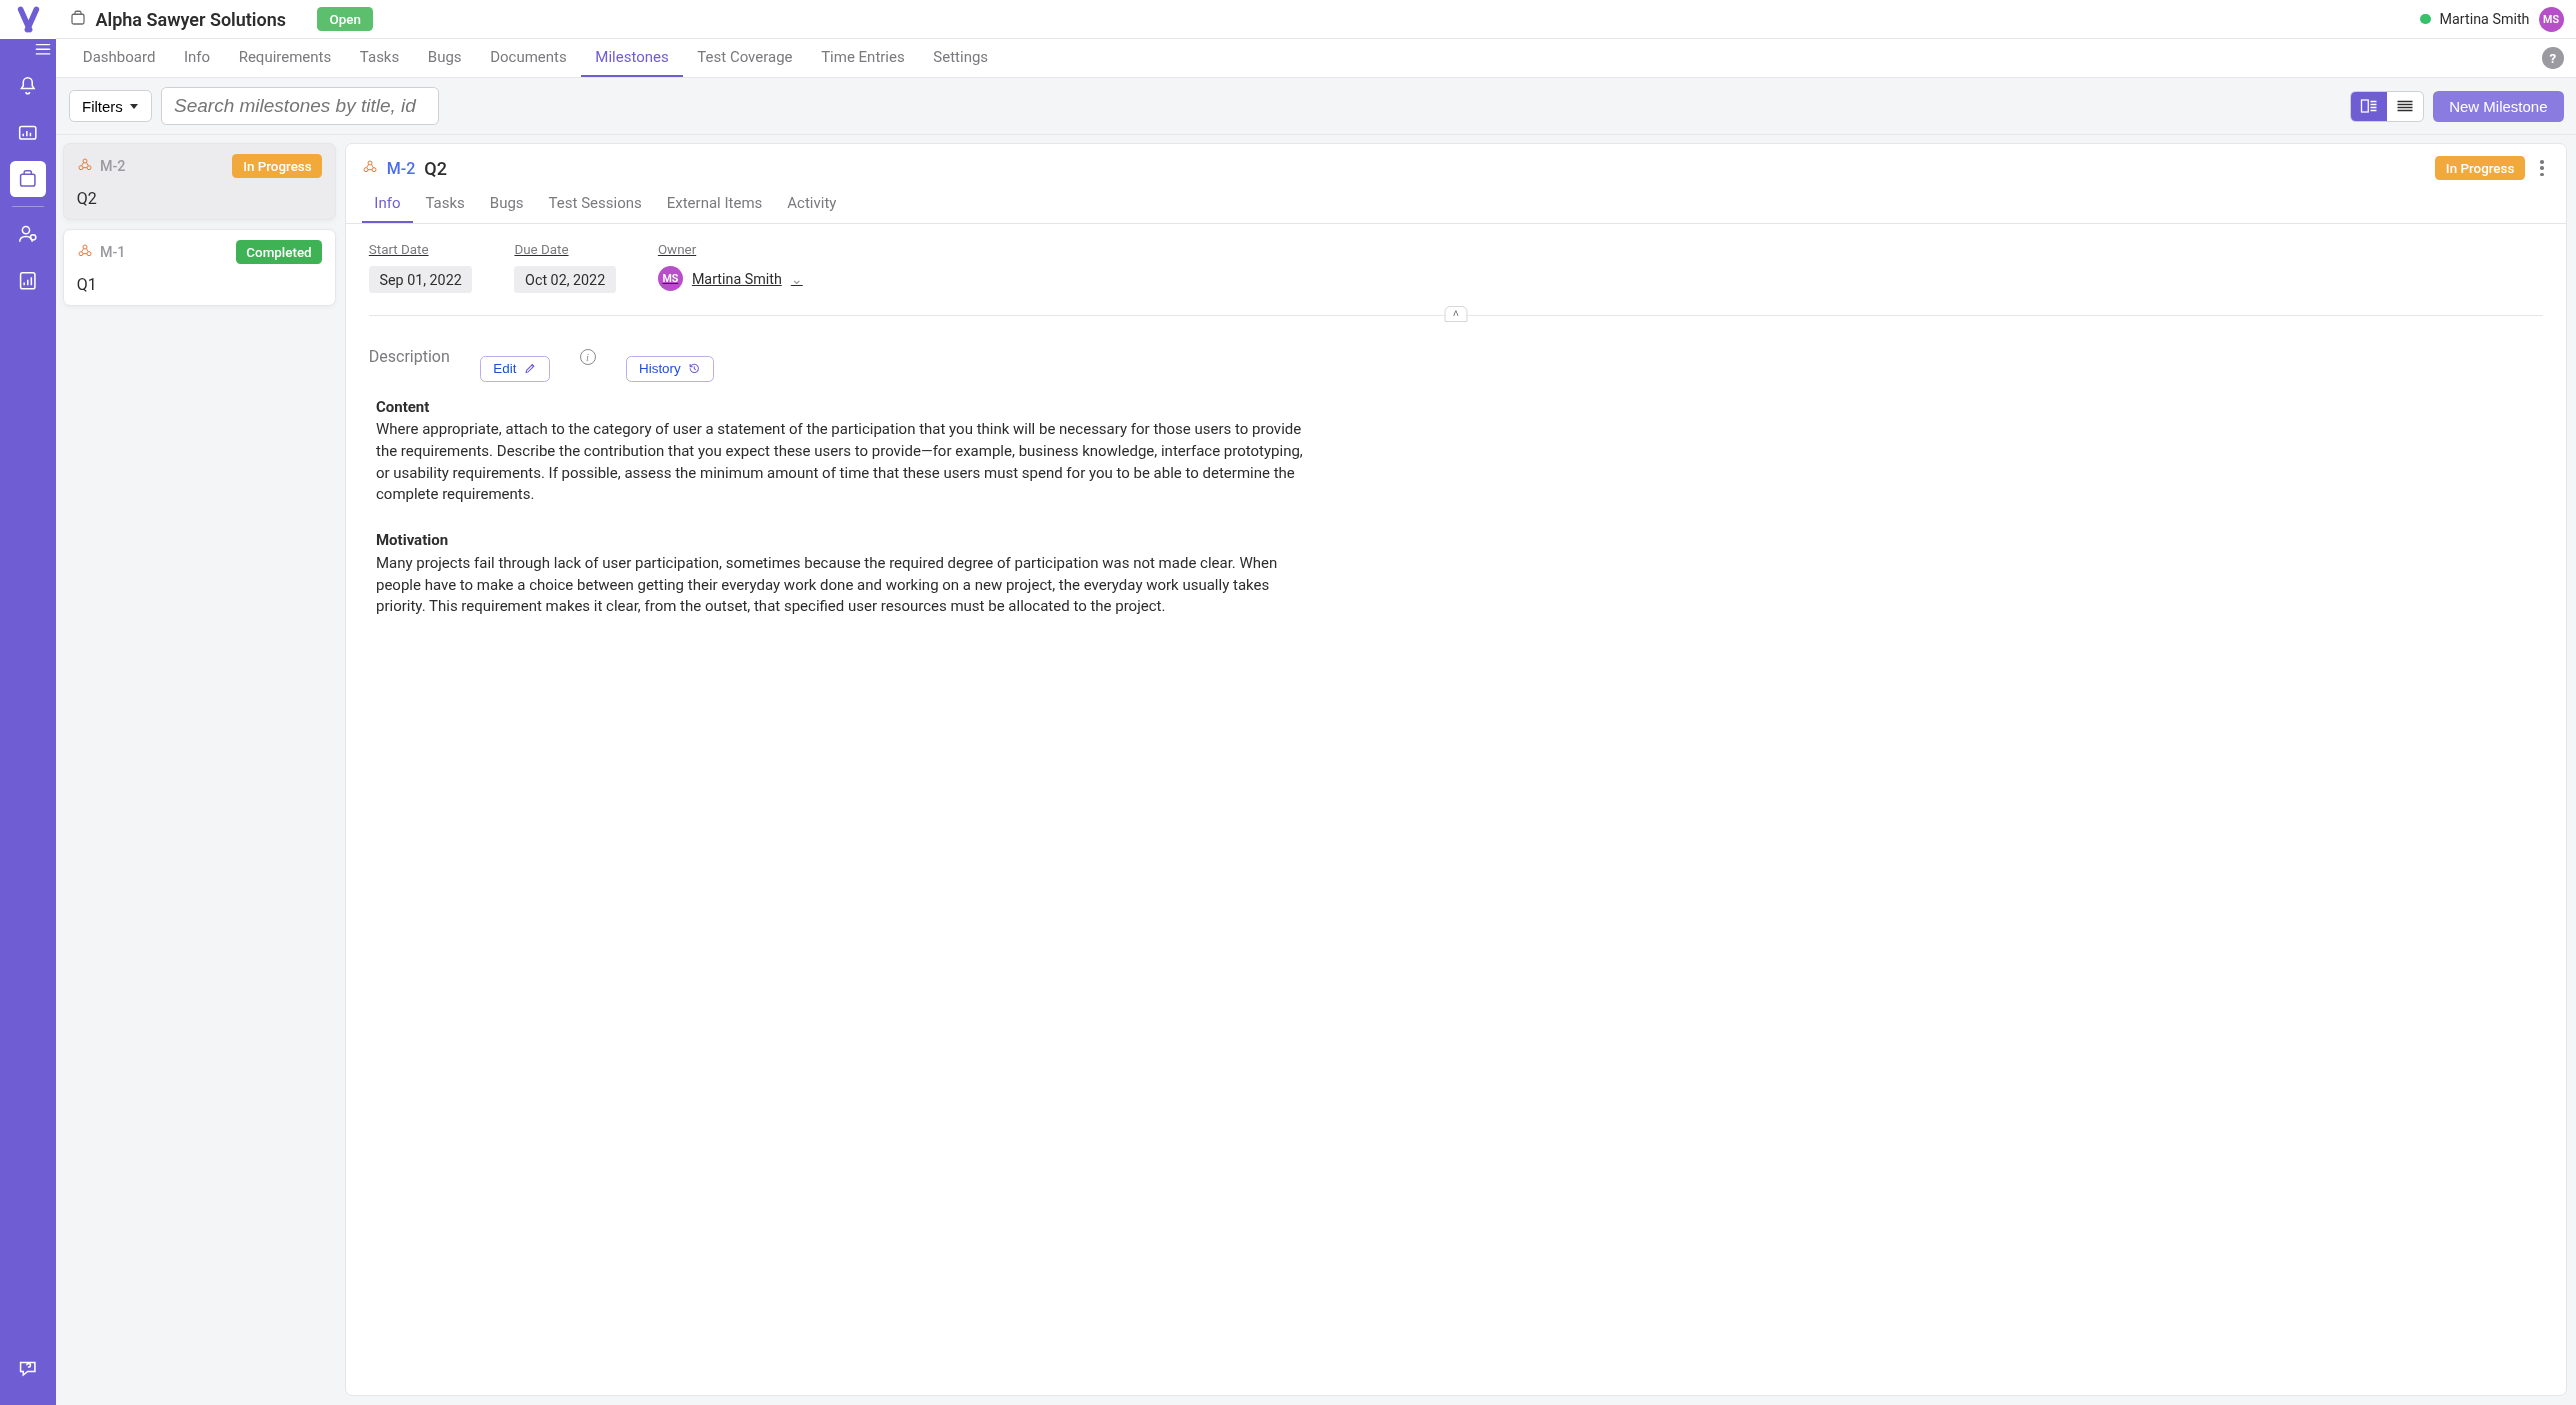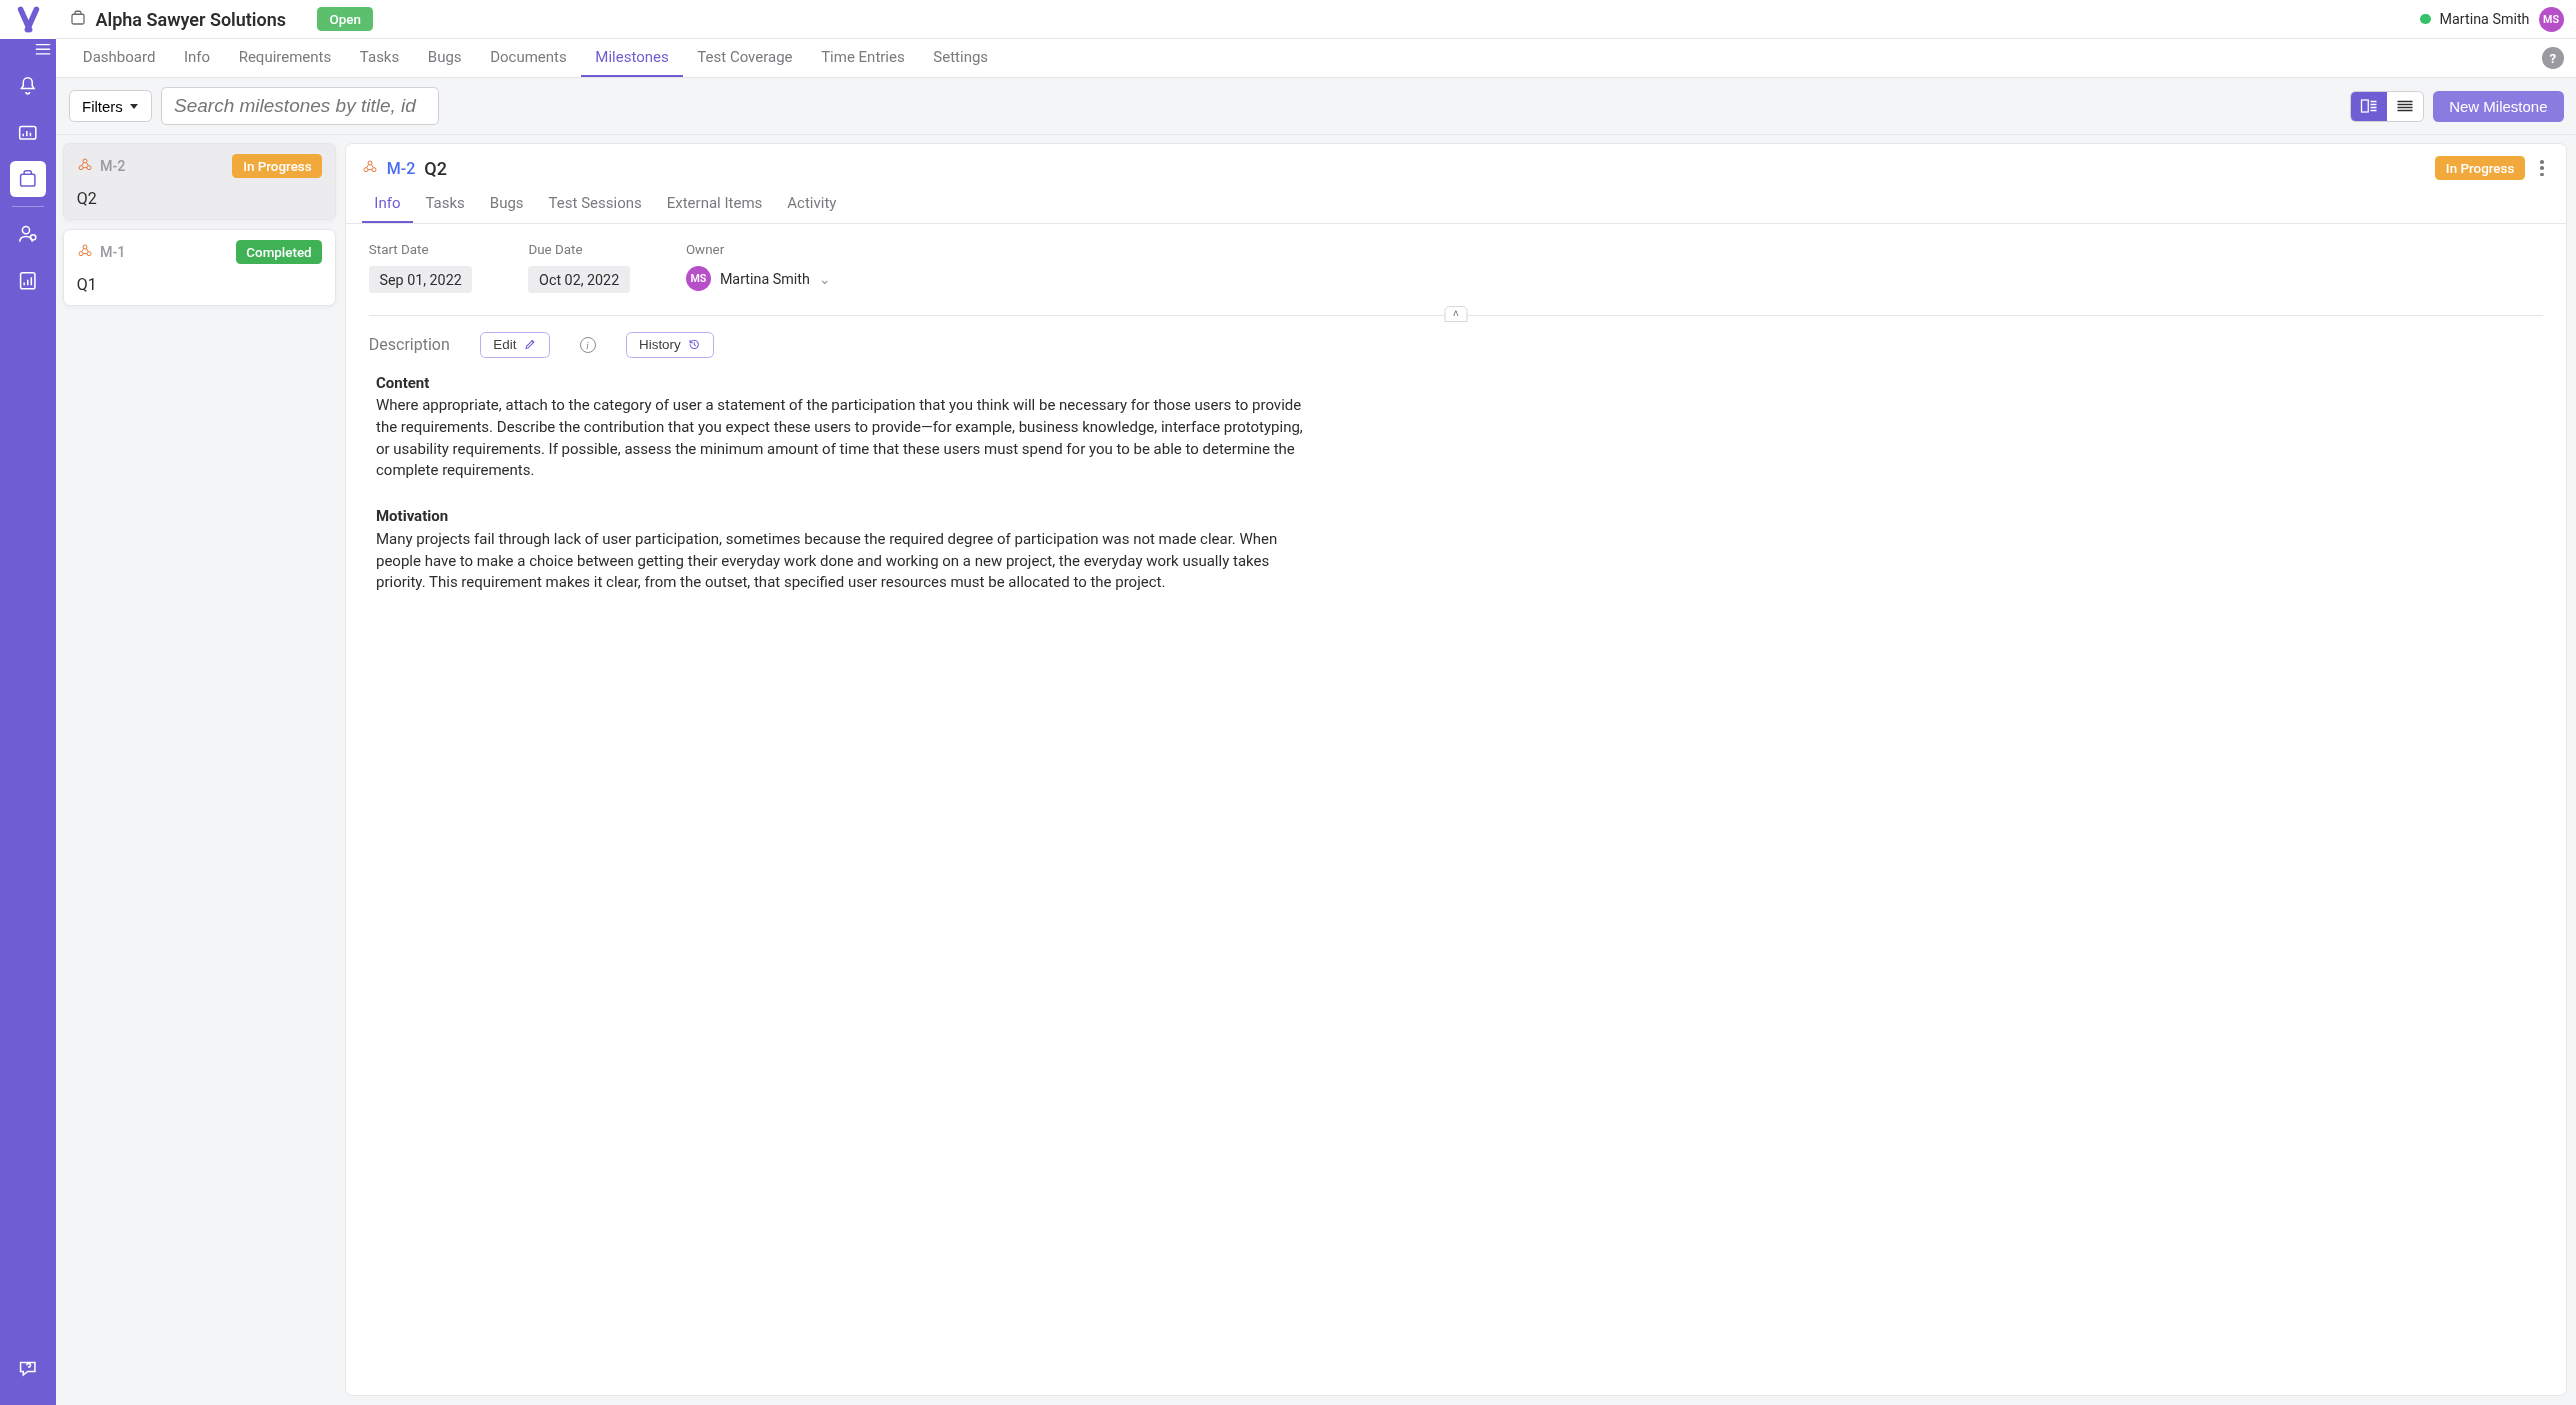--- a/index.html
+++ b/index.html
@@ -72,32 +72,32 @@
 .detail-header .dtitle { font-size:18px; font-weight:500; }
 .detail-header .right { margin-left:auto; display:flex; align-items:center; gap:9px; }
 .kebab { width:16px; display:flex; flex-direction:column; gap:2.7px; align-items:center; cursor:pointer; }
 .kebab span { width:3.6px; height:3.6px; background:#7a7a7f; border-radius:50%; }
 
 .detail-tabs { display:flex; gap:0; padding:7.2px 16px 0; border-bottom:0.9px solid #e6e6e9; }
 .detail-tabs .dtab { padding:7.2px 12.5px 9px; font-size:15px; color:#7a7a7f; border-bottom:2.7px solid transparent; cursor:pointer; }
 .detail-tabs .dtab.active { color:#6f5ed3; border-bottom-color:#6f5ed3; }
 
 .detail-body { padding: 18px 23px; overflow:auto; flex:1; }
-.meta-row { display:flex; gap:56px; align-items:flex-start; }
+.meta-row { display:flex; gap:42px; align-items:flex-start;text-decoration:underline; }
 .meta-col .label { font-size:13.4px; color:#7a7a7f; margin-bottom:9px; }
 .date-chip { background:#ededf0; padding:5.4px 10.7px; border-radius:3.6px; font-size:14.3px; display:inline-block; }
 .owner-row { display:flex; align-items:center; gap:9px; }
 .owner-row .chev { color:#9a9aa0; }
 
 .collapse-divider { position:relative; margin:21.5px 0 16px; height:0.9px; background:#e6e6e9; }
 .collapse-divider .knob { position:absolute; left:50%; top:-9px; transform:translateX(-50%); width:23px; height:16px; border:0.9px solid #d6d6db; border-radius:5.4px 5.4px 0 0; background:#fff; display:flex; align-items:center; justify-content:center; cursor:pointer; font-size:10.7px; color:#6b6b6b; }
 
 .desc-row { display:flex; align-items:center; gap:30px; margin-bottom:16px; }
 .desc-label { font-size:16px; color:#7a7a7f; }
-.ghost-btn { border:0.9px solid #b5aef0; color:#404040; background:#fff; border-radius:5.4px; padding:4.5px 12.5px; font-size:13.4px; display:flex; align-items:center; gap:7.2px; cursor:pointer; }
+.ghost-btn { border:0.9px solid #b5aef0; color:#1d4ed8; background:#fff; border-radius:5.4px; padding:4.5px 12.5px; font-size:13.4px; display:flex; align-items:center; gap:7.2px; cursor:pointer;margin-top:24px; }
 .info-icon { width:16px; height:16px; border:1.3px solid #8a8a90; border-radius:50%; color:#8a8a90; font-size:10.7px; display:flex; align-items:center; justify-content:center; font-style:italic; font-family:serif; }
 
 .desc-content { padding: 0 0 18px 7.2px; max-width: 949px; }
 .desc-content h4 { font-size:15px; margin:9px 0 3.6px; }
 .desc-content p { font-size:15px; line-height:1.45; color:#2d2d2d; }
 
 .caret-down { width:0; height:0; border-left:4.5px solid transparent; border-right:4.5px solid transparent; border-top:5.4px solid #2d2d2d; display:inline-block; }
 </style>
 </head>
 <body>

